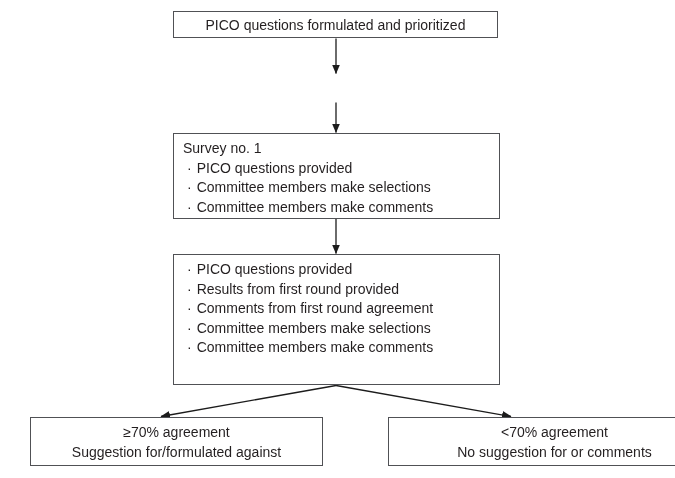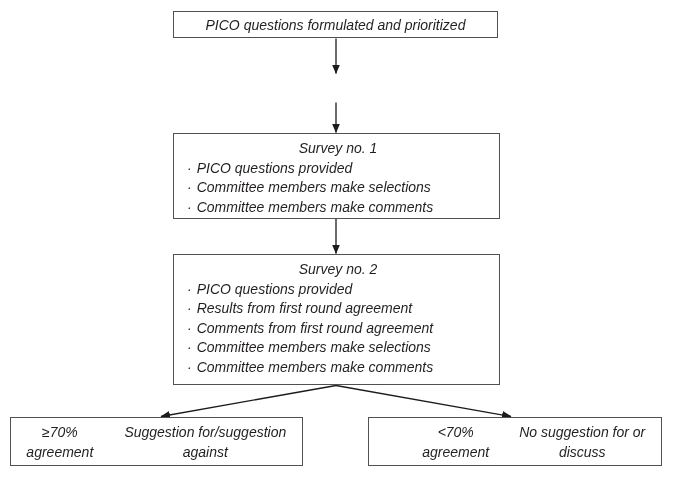--- a/index.html
+++ b/index.html
@@ -9,21 +9,20 @@
   }
   .canvas {
     position: relative;
     width: 675px;
     height: 478px;
     background: var(--background, #ffffff);
     font-family: "Liberation Sans", sans-serif;
     font-size: 14px;
     color: var(--text, #231f20);
     overflow: hidden;
-    font-style: italic;
   }
   .box {
     position: absolute;
     background: #ffffff;
     border: 1.4px solid var(--border, #505155);
     box-sizing: border-box;
   }
   .box.centered {
     display: flex;
     align-items: center;
@@ -32,35 +31,36 @@
   }
   #box-pico    { left: 173px; top: 11px;  width: 325px; height: 27px; }
   #box-meeting { left: 173px; top: 74px;  width: 325px; height: 29px; }
   #box-survey1 { left: 173px; top: 133px; width: 327px; height: 86px; }
   #box-survey2 { left: 173px; top: 254px; width: 327px; height: 131px; }
   #box-agree    { left: 10px;  top: 417px; width: 293px; height: 49px; }
   #box-disagree { left: 368px; top: 417px; width: 294px; height: 49px; padding-left: 39px; }
   .survey {
     padding: 5px 6px 9px 9px;
     line-height: 19.5px;
-    text-align: center;
   }
   .bullet-row {
     display: flex;
     padding-left: 4px;
   }
   .bullet-dot {
     margin-right: 5px;
   }
   .outcome {
     display: flex;
+    flex-direction: column;
     align-items: center;
     justify-content: center;
     text-align: center;
     line-height: 20px;
+    margin-left: 20px;
   }
   .arrows {
     position: absolute;
     left: 0;
     top: 0;
     pointer-events: none;
   }
   .arrow {
     stroke: var(--arrow, #1c1c1c);
     stroke-width: 1.3;
@@ -103,46 +103,45 @@
       <span class="bullet-dot">·</span>
       <span>Committee members make selections</span>
     </div>
     <div class="bullet-row">
       <span class="bullet-dot">·</span>
       <span>Committee members make comments</span>
     </div>
   </div>
 
   <div class="box survey" id="box-survey2">
-    <div>Survey no. 2</div>
     <div class="bullet-row">
       <span class="bullet-dot">·</span>
       <span>PICO questions provided</span>
     </div>
     <div class="bullet-row">
       <span class="bullet-dot">·</span>
-      <span>Results from first round agreement</span>
+      <span>Results from first round provided</span>
     </div>
     <div class="bullet-row">
       <span class="bullet-dot">·</span>
       <span>Comments from first round agreement</span>
     </div>
     <div class="bullet-row">
       <span class="bullet-dot">·</span>
       <span>Committee members make selections</span>
     </div>
     <div class="bullet-row">
       <span class="bullet-dot">·</span>
       <span>Committee members make comments</span>
     </div>
   </div>
 
   <div class="box outcome" id="box-agree">
     <div>≥70% agreement</div>
-    <div>Suggestion for/suggestion against</div>
+    <div>Suggestion for/formulated against</div>
   </div>
 
   <div class="box outcome" id="box-disagree">
     <div>&lt;70% agreement</div>
-    <div>No suggestion for or discuss</div>
+    <div>No suggestion for or comments</div>
   </div>
 
 </div>
 
 </body></html>

